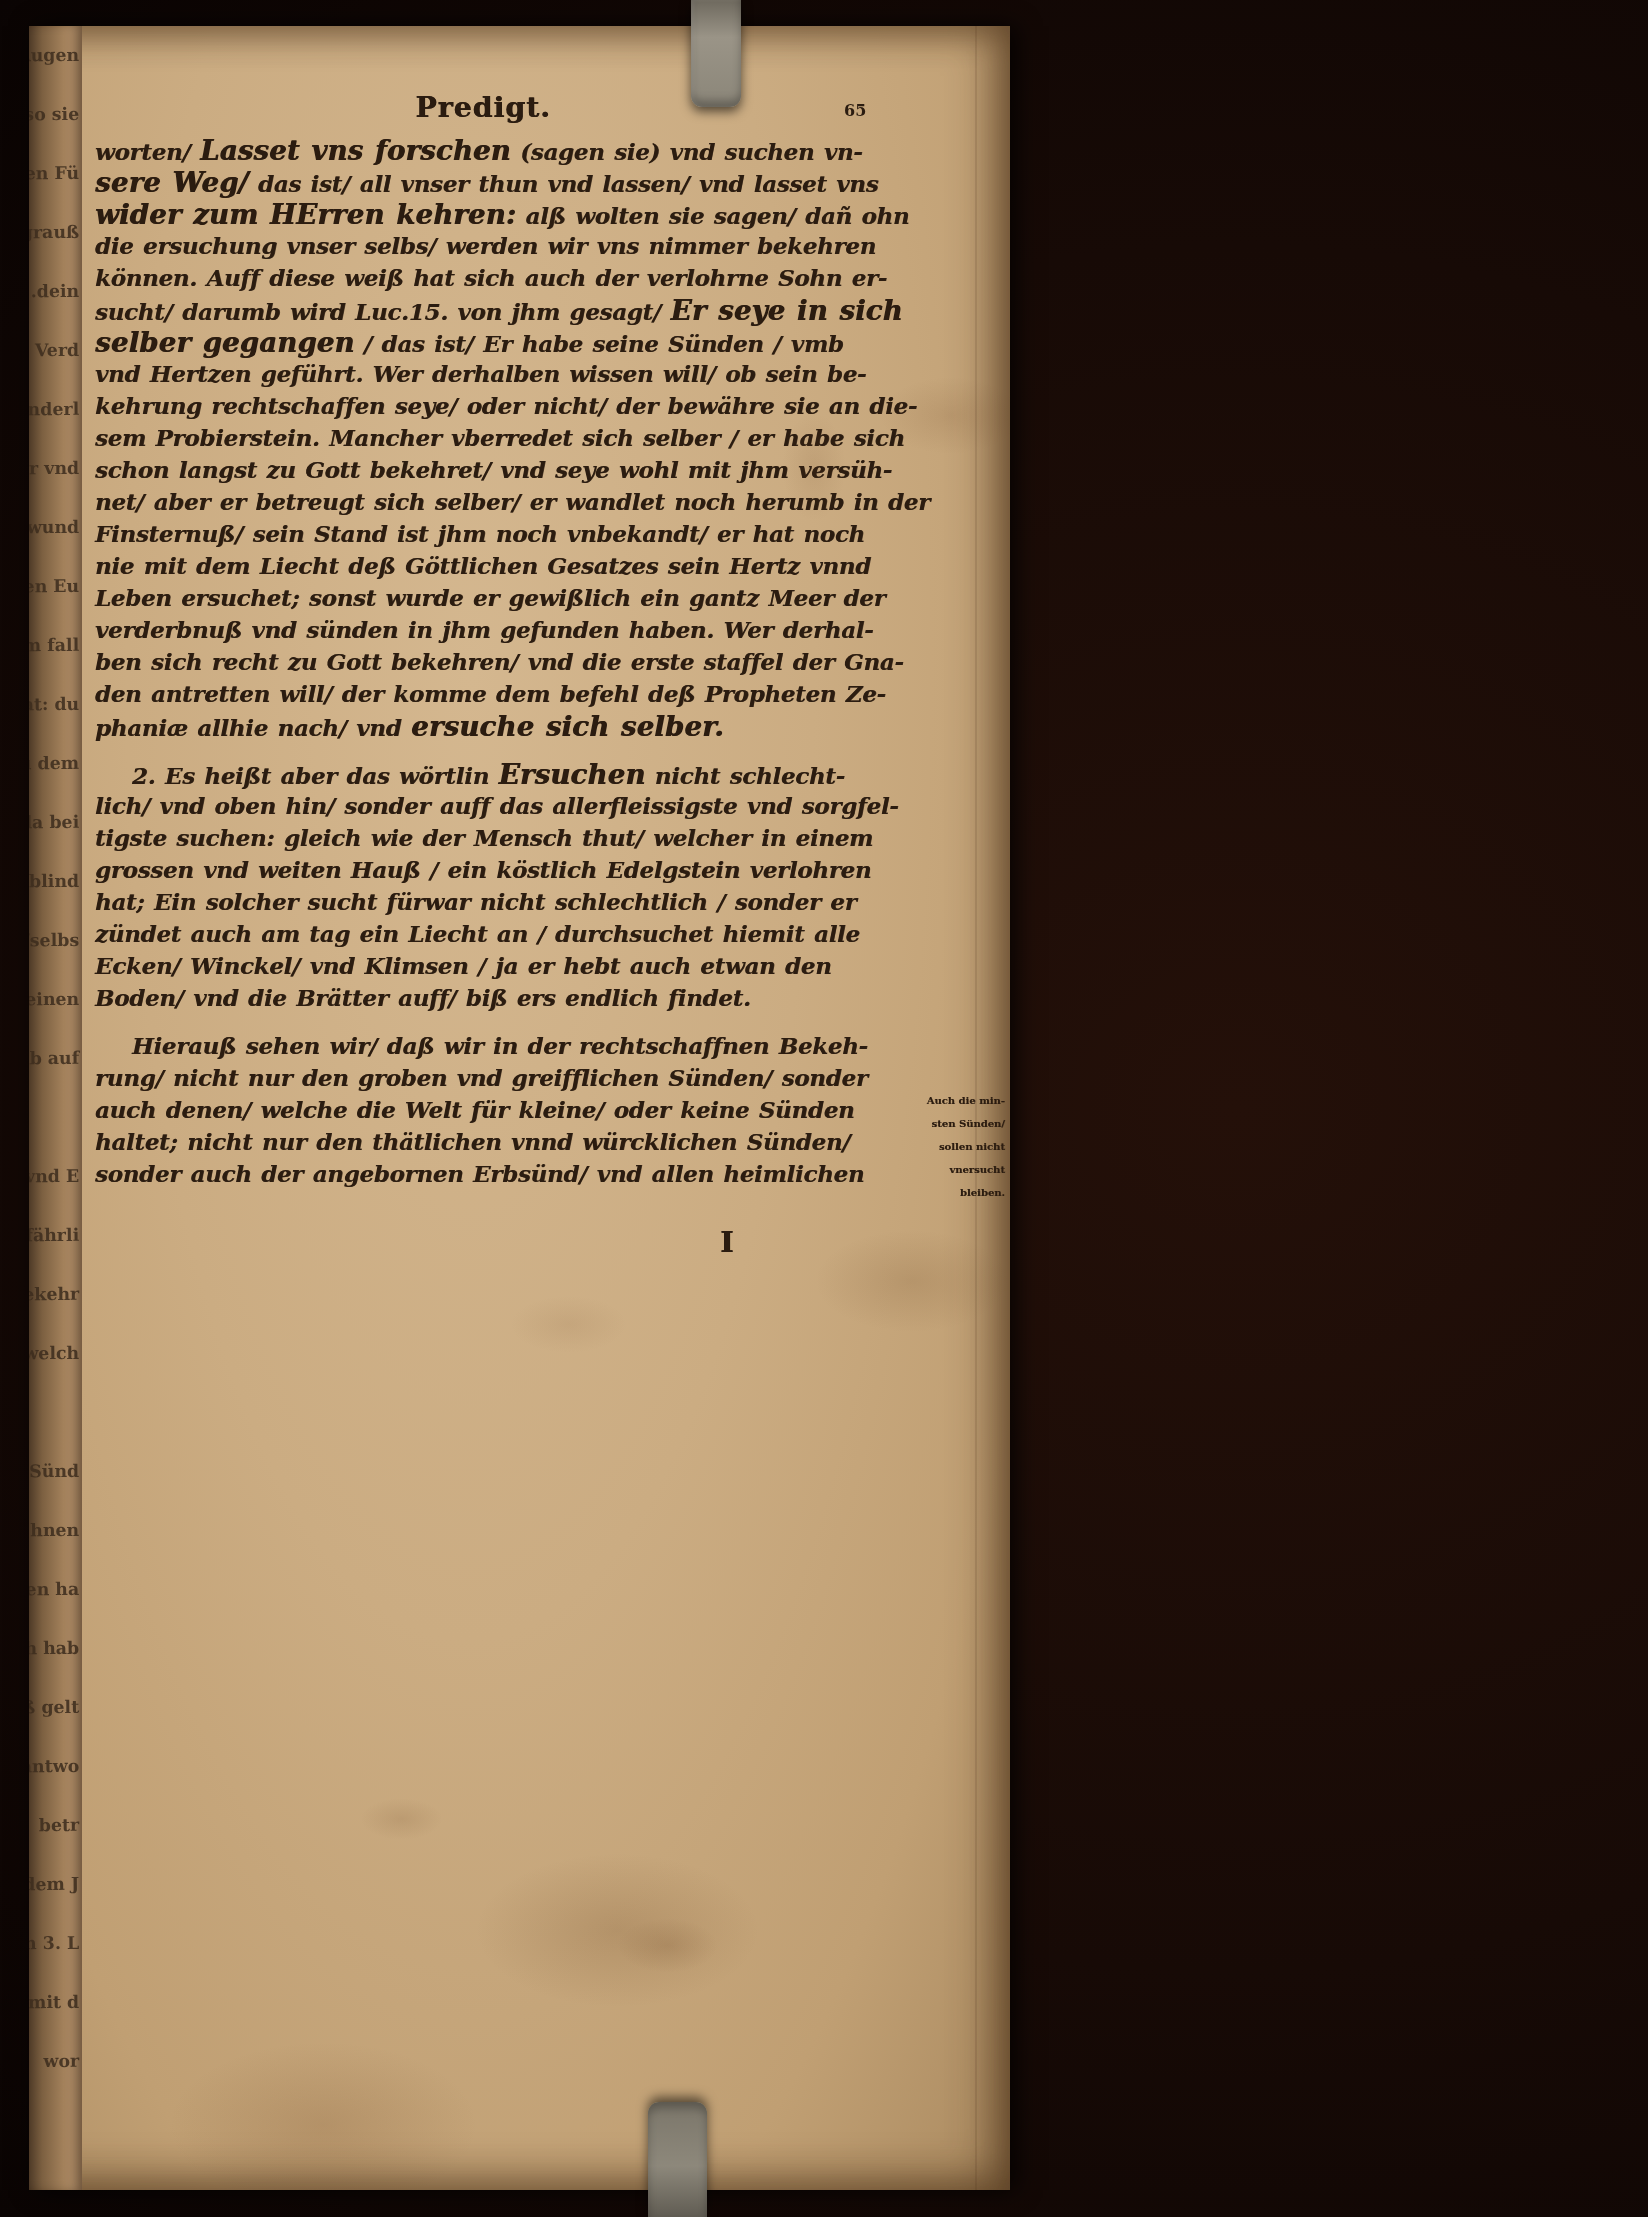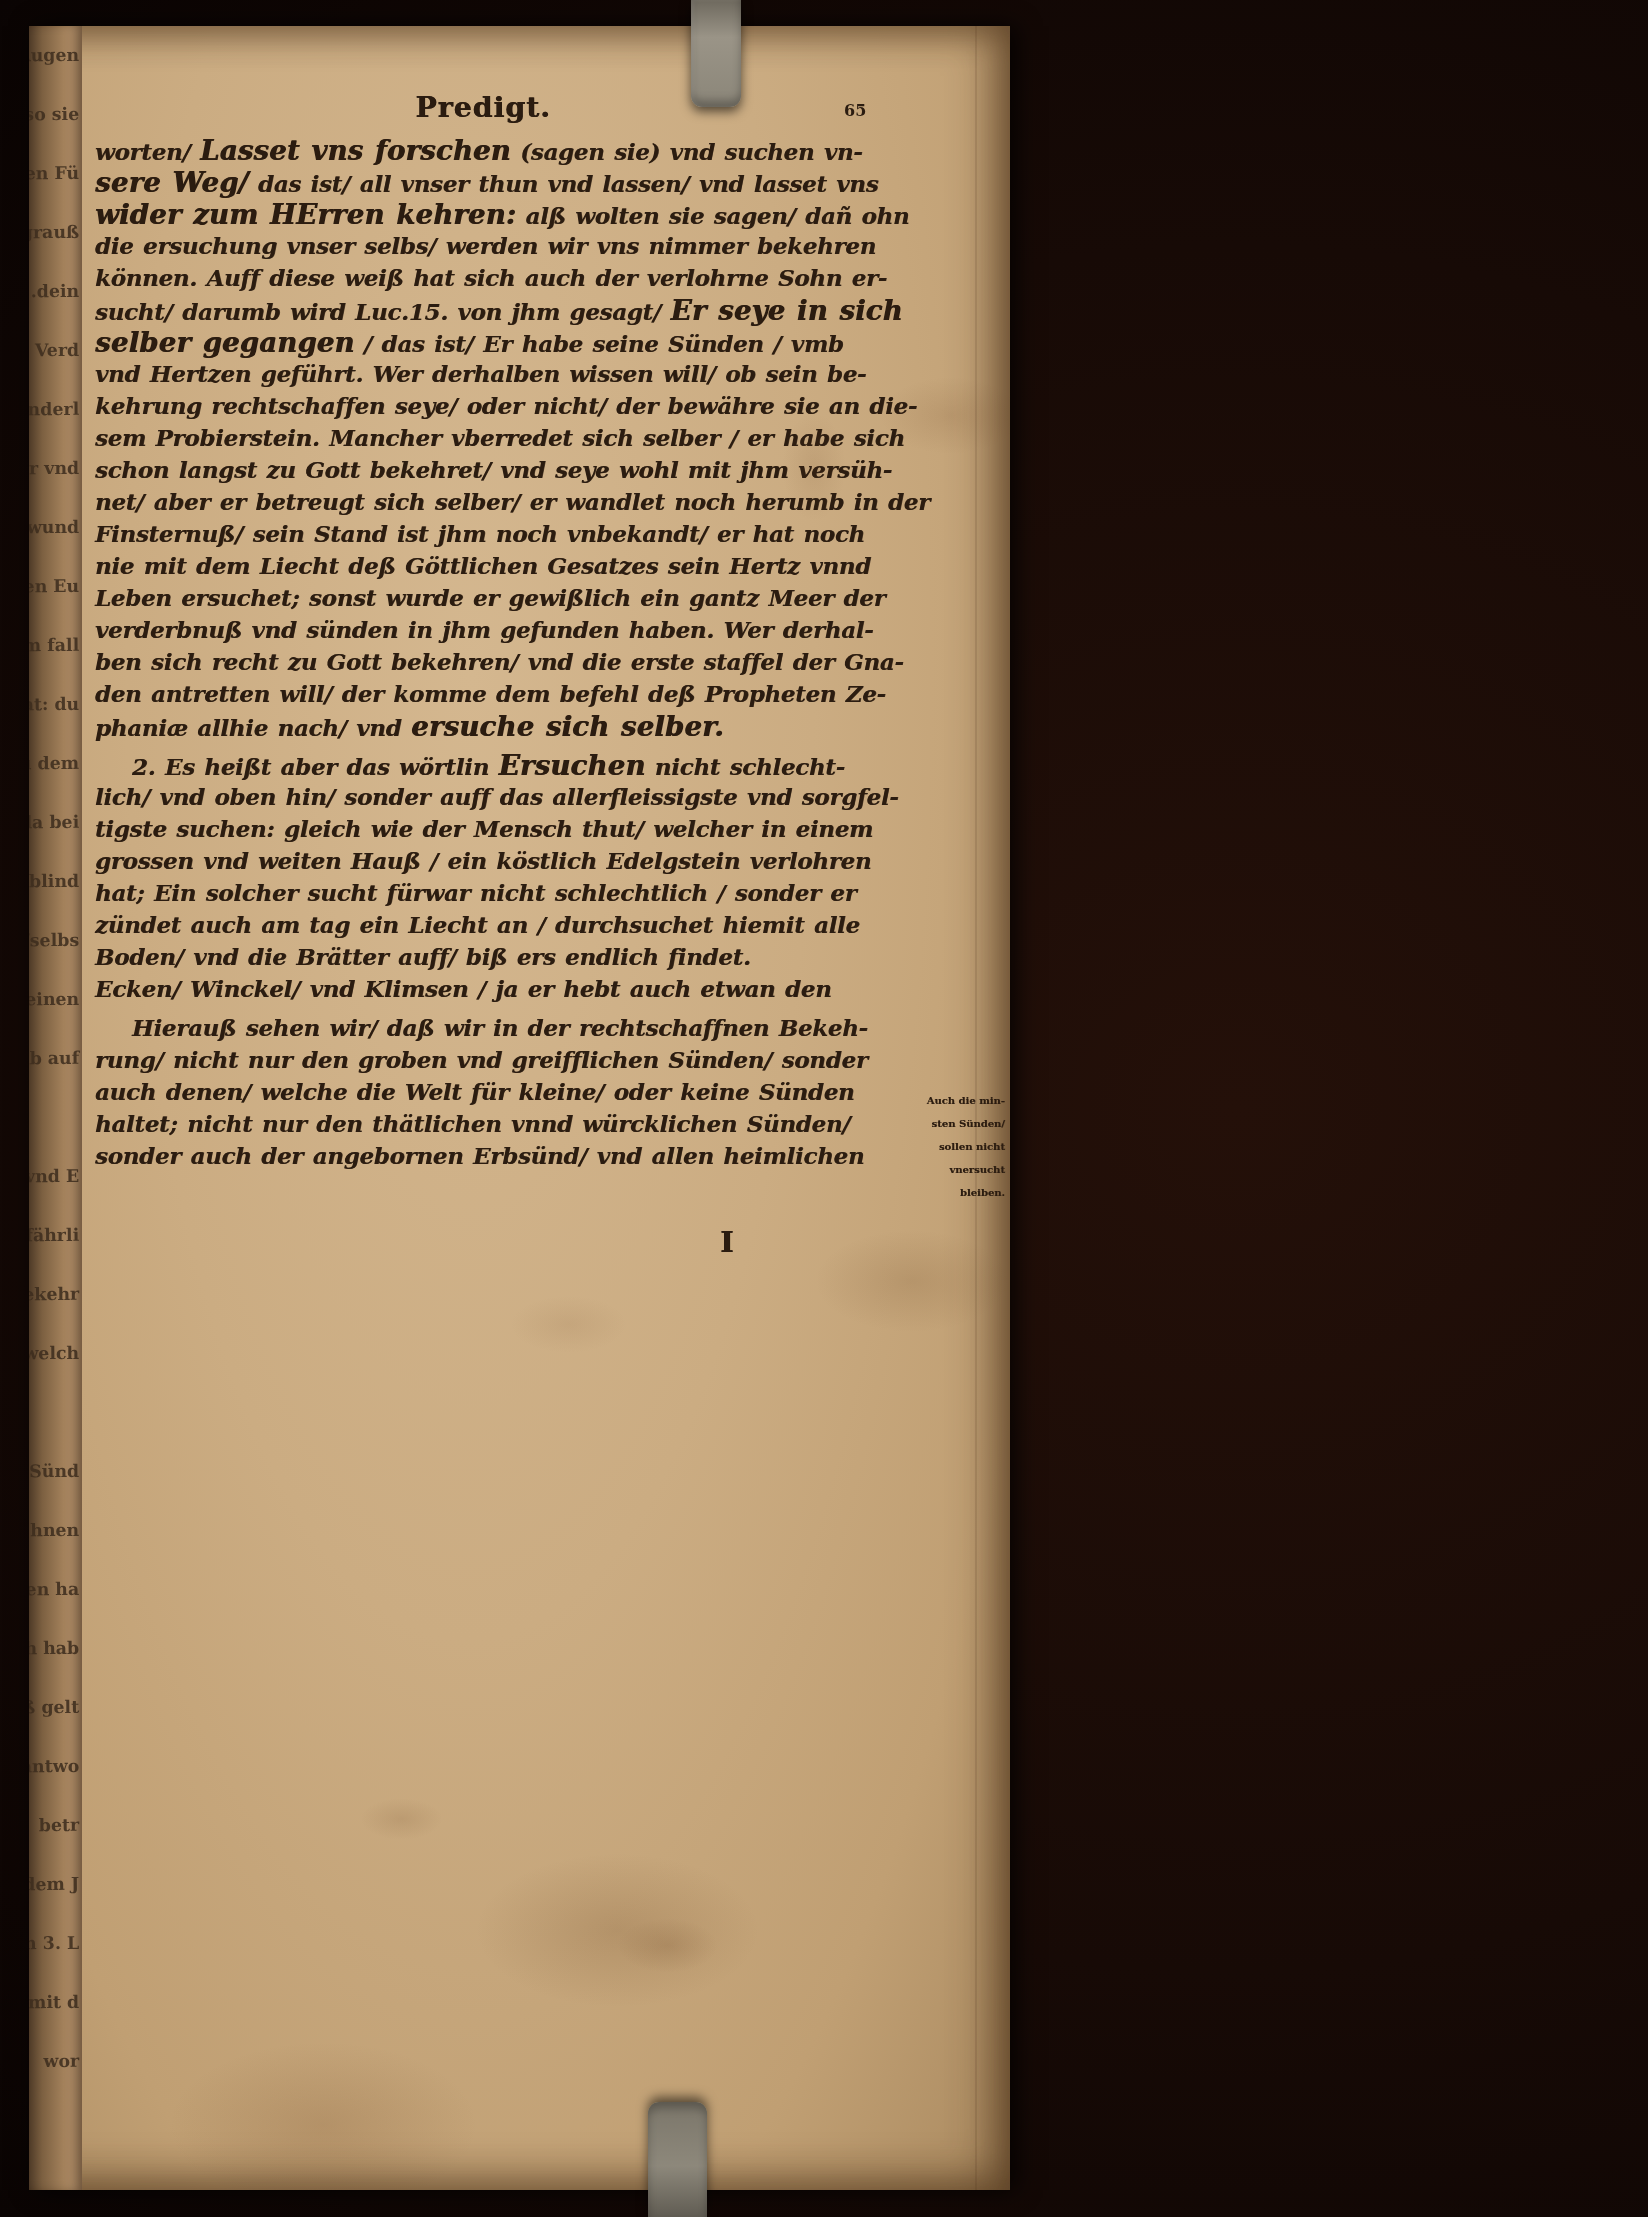--- a/index.html
+++ b/index.html
@@ -43,21 +43,21 @@
   
   .header-row { position:absolute; left:66px; top:64px; width:776px; text-align:center; }
   .running-title {
     display:inline-block; font-size:28.5px; font-weight:700; letter-spacing:0.9px;
     text-shadow:0.6px 0 0 currentColor;
   }
   .page-number { position:absolute; left:815px; top:75px; font-size:16px; font-weight:700; }
   
   .text-col { position:absolute; left:66px; top:108px; width:779px;font-style:italic; }
   .para { margin:0; }
-  .para + .para { margin-top:7px; }
+  .para + .para { margin-top:16px; }
   .line {
     height:32px; line-height:32px; white-space:nowrap;
     font-size:23px; font-weight:700; letter-spacing:-0.3px; word-spacing:1.8px;
     text-shadow:0.4px 0 0 rgba(43,28,16,.75);
   }
   .para.indent .line:first-child { text-indent:37px; }
   .em { font-size:27.5px; text-shadow:0.8px 0 0 currentColor; letter-spacing:0.2px; }
   
   .margin-note { position:absolute; left:831px; top:1063px; width:145px; }
   .mn-line {
@@ -161,22 +161,22 @@
           <div class="line"><span>den antretten will/ der komme dem befehl deß Propheten Ze-</span></div>
           <div class="line"><span>phaniæ allhie nach/ vnd </span><span class="em">ersuche sich selber.</span></div>
         </div>
         <div class="para indent">
           <div class="line"><span>2. Es heißt aber das wörtlin </span><span class="em">Ersuchen</span><span> nicht schlecht-</span></div>
           <div class="line"><span>lich/ vnd oben hin/ sonder auff das allerfleissigste vnd sorgfel-</span></div>
           <div class="line"><span>tigste suchen: gleich wie der Mensch thut/ welcher in einem</span></div>
           <div class="line"><span>grossen vnd weiten Hauß / ein köstlich Edelgstein verlohren</span></div>
           <div class="line"><span>hat; Ein solcher sucht fürwar nicht schlechtlich / sonder er</span></div>
           <div class="line"><span>zündet auch am tag ein Liecht an / durchsuchet hiemit alle</span></div>
+          <div class="line"><span>Ecken/ Winckel/ vnd Klimsen / ja er hebt auch etwan den</span></div>
           <div class="line"><span>Boden/ vnd die Brätter auff/ biß ers endlich findet.</span></div>
-          <div class="line"><span>Ecken/ Winckel/ vnd Klimsen / ja er hebt auch etwan den</span></div>
         </div>
         <div class="para indent">
           <div class="line"><span>Hierauß sehen wir/ daß wir in der rechtschaffnen Bekeh-</span></div>
           <div class="line"><span>rung/ nicht nur den groben vnd greifflichen Sünden/ sonder</span></div>
           <div class="line"><span>auch denen/ welche die Welt für kleine/ oder keine Sünden</span></div>
           <div class="line"><span>haltet; nicht nur den thätlichen vnnd würcklichen Sünden/</span></div>
           <div class="line"><span>sonder auch der angebornen Erbsünd/ vnd allen heimlichen</span></div>
         </div>
       </div>
 

